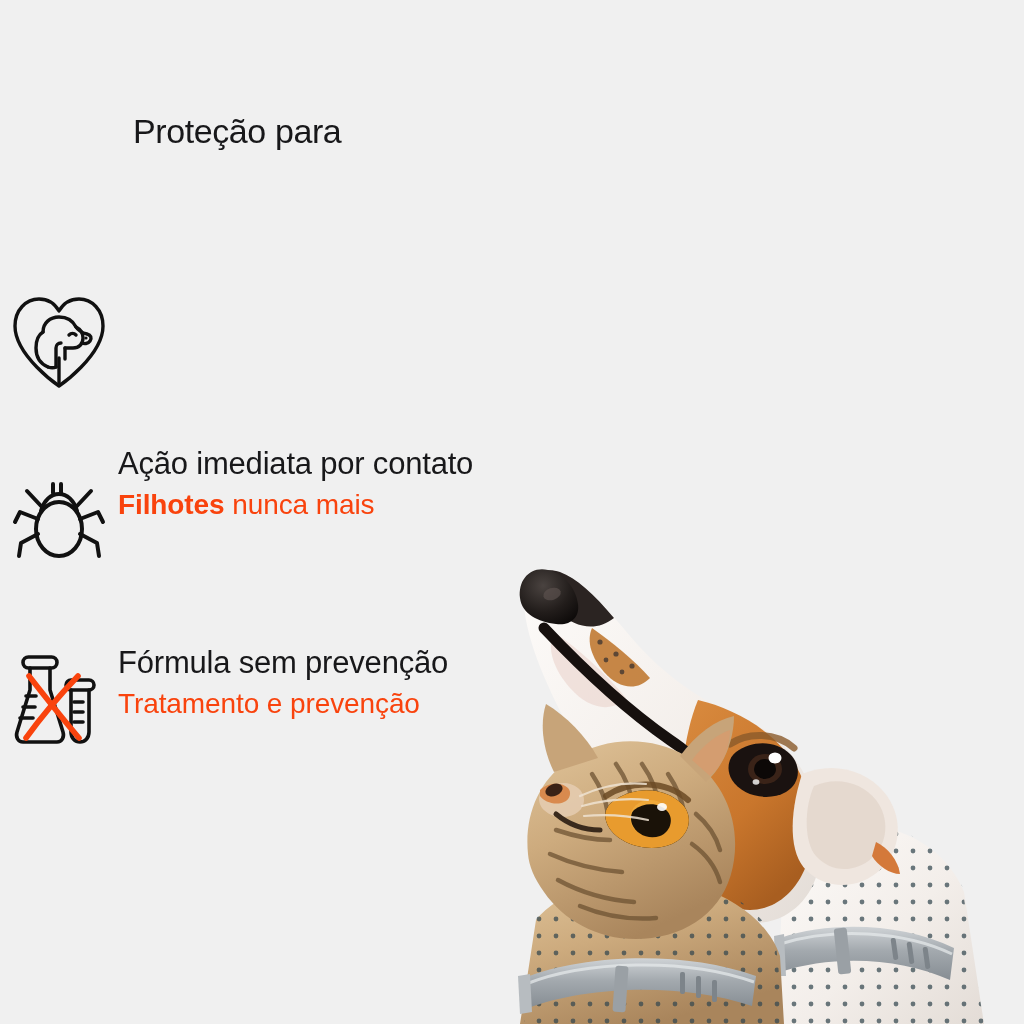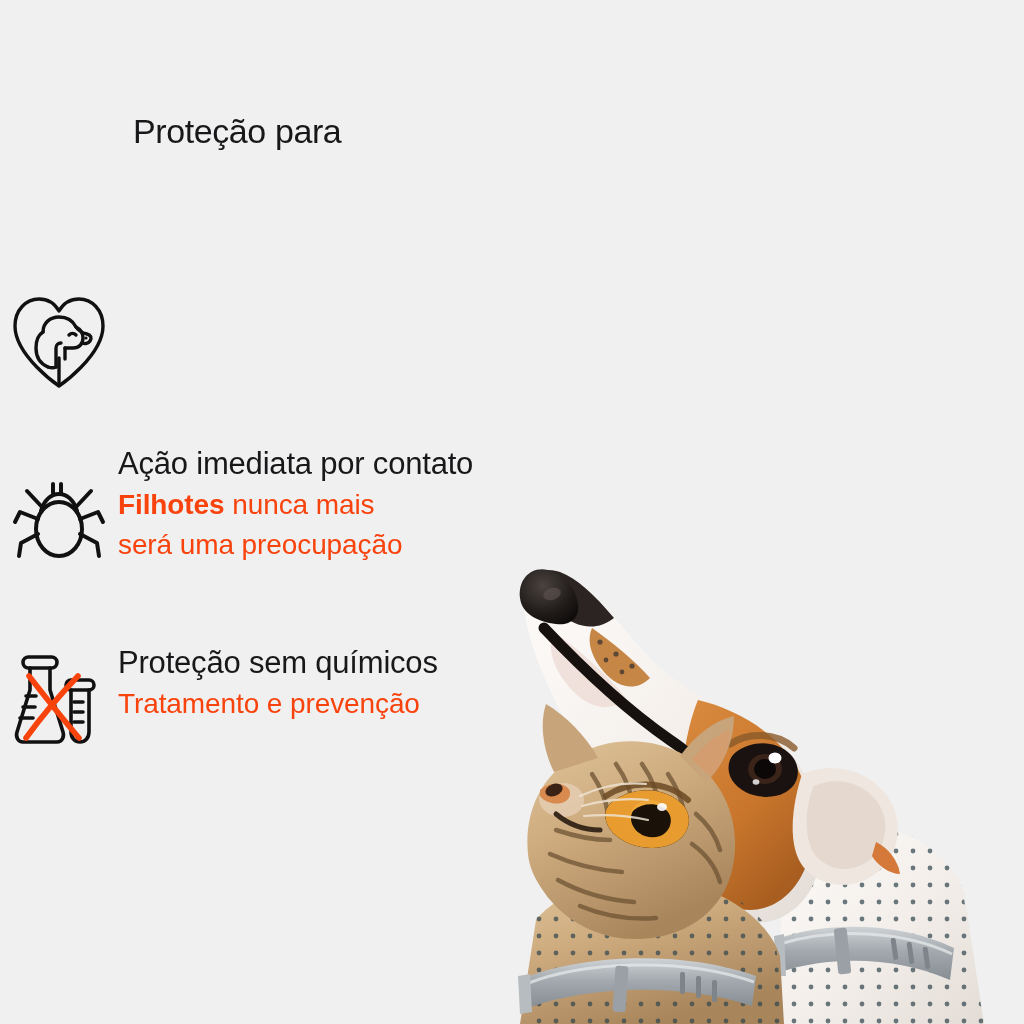--- a/index.html
+++ b/index.html
@@ -123,21 +123,20 @@
         <path d="M69 50 L87 43 L92 53"></path>
         <path d="M27 65 L10 74 L8 87"></path>
         <path d="M69 65 L86 74 L88 87"></path>
       </svg>
     </div>
     <div class="feature-text">
       <div class="feat-title">Ação imediata por contato</div>
       <div class="feat-sub">
         <b>Filhotes</b><span> nunca mais</span>
       </div>
-      <div class="feat-sub">será uma preocupação</div>
     </div>
   </div>
 
   <div class="feature feature-3">
     <div class="icon-wrap ic3">
       <svg width="100" height="100" viewBox="0 0 100 100" fill="none" stroke-linecap="round" stroke-linejoin="round">
         <g stroke="#111" stroke-width="3.6" fill="none">
           <rect x="14" y="7" width="34" height="11" rx="5.5"></rect>
           <path d="M21 18 L21 40 L8 82 C6.5 87 9 92 14 92 L48 92 C53 92 55.5 87 54 82 L41 40 L41 18"></path>
           <path d="M17 46 L27 46"></path>
@@ -149,21 +148,21 @@
           <path d="M65 62 L74 62"></path>
           <path d="M65 72 L74 72"></path>
         </g>
         <g stroke="#f9430d" stroke-width="5.6" fill="none">
           <path d="M17 88 C30 70 48 48 69 26"></path>
           <path d="M20 26 C34 44 53 68 70 88"></path>
         </g>
       </svg>
     </div>
     <div class="feature-text">
-      <div class="feat-title">Proteção sem químicos</div>
+      <div class="feat-title">Fórmula sem prevenção</div>
       <div class="feat-sub">Tratamento e prevenção</div>
     </div>
   </div>
 
 </div>
 
 <div class="photo">
   <svg viewBox="0 0 540 500" xmlns="http://www.w3.org/2000/svg">
     <defs>
       <linearGradient id="dogWhite" x1="0" y1="0" x2="1" y2="1">

